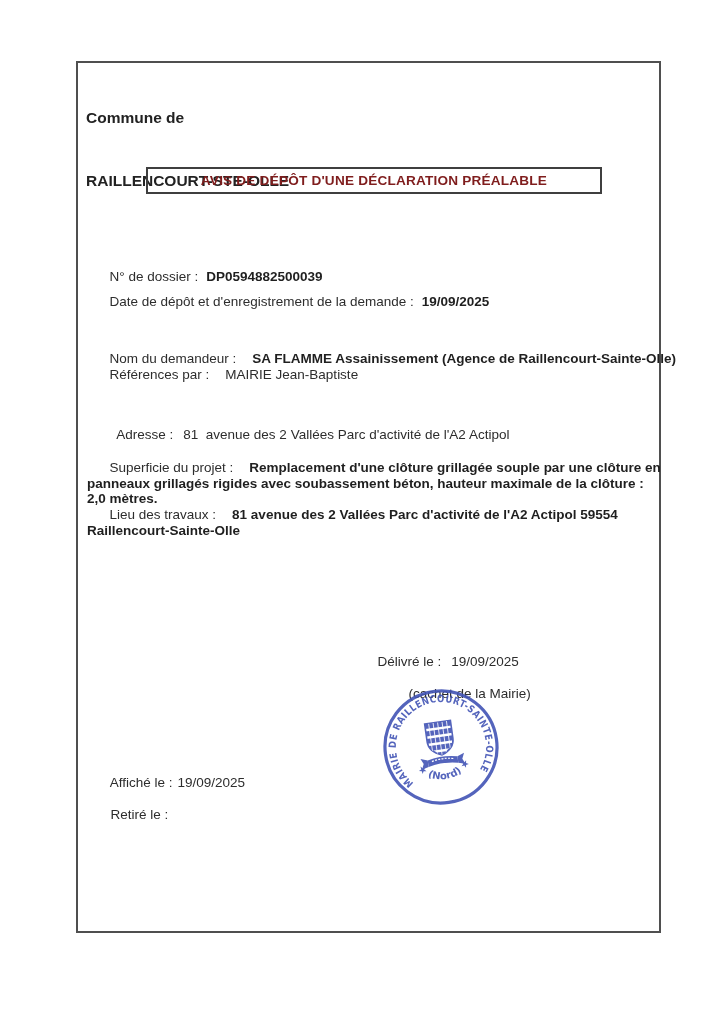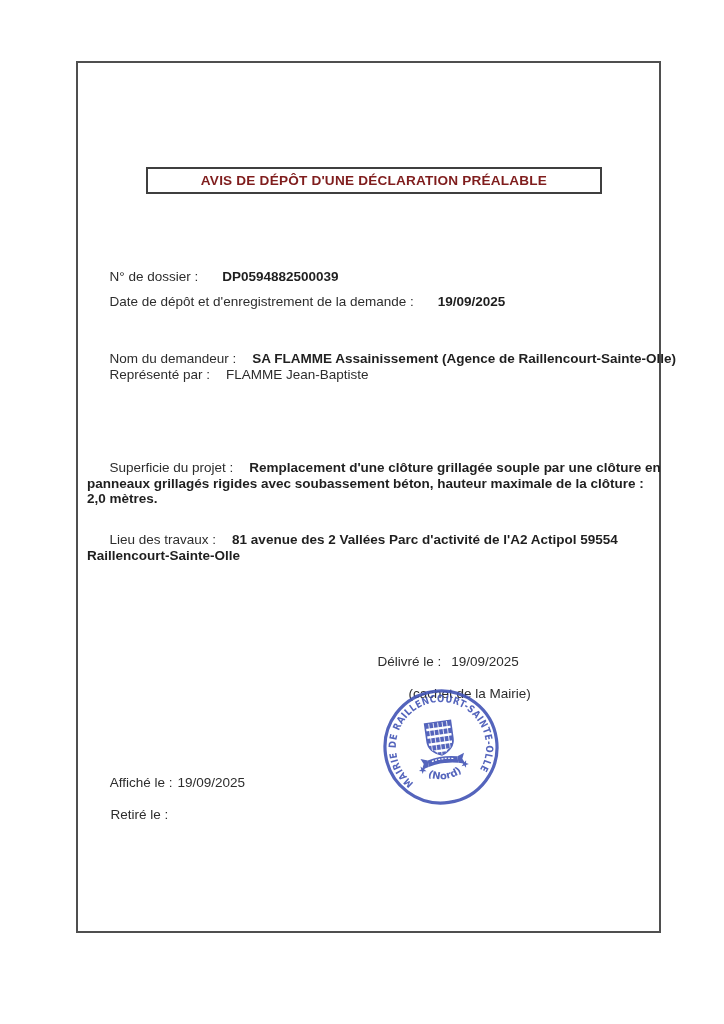--- a/index.html
+++ b/index.html
@@ -60,21 +60,21 @@
     width: 575px;
     font-size: 13.5px;
     line-height: 15.8px;
     white-space: pre-wrap;
   }
   .lbl { font-weight: normal; }
   .val { font-weight: bold; color: #1f1f1f; }
   .val-plain { font-weight: normal; }
   .gap-sm { margin-left: 10px; }
   .gap-md { margin-left: 16px; }
-  .gap-lg { margin-left: 24px; }
+  .gap-lg { margin-left: 8px; }
   .addr-line2 { padding-left: 46px; }
   .stamp {
     position: absolute;
     left: 300px;
     top: 621px;
     width: 126px;
     height: 126px;
     opacity: 0.9;
   }
   .stamp text {
@@ -82,49 +82,56 @@
     font-weight: bold;
     fill: var(--stamp-color, #4254b5);
   }
 </style>
 </head>
 <body>
 
 <div class="page">
   <div class="doc-frame">
 
+    <div class="commune">
+      <div>Commune de</div>
+      <div>RAILLENCOURT-STE-OLLE</div>
+    </div>
 
     <div class="title-box">
       <span>AVIS DE DÉPÔT D'UNE DÉCLARATION PRÉALABLE</span>
     </div>
 
     <div class="row" style="top:190px">
       <span class="lbl">N° de dossier :</span><span class="val gap-lg">DP0594882500039</span>
     </div>
 
     <div class="row" style="top:215px">
       <span class="lbl">Date de dépôt et d'enregistrement de la demande :</span><span class="val gap-lg">19/09/2025</span>
     </div>
 
     <div class="row" style="top:272px">
       <span class="lbl">Nom du demandeur :</span><span class="val gap-md">SA FLAMME Assainissement (Agence de Raillencourt-Sainte-Olle)</span>
     </div>
 
     <div class="row" style="top:288px">
-      <span class="lbl">Représenté par :</span><span class="val-plain gap-md">FLAMME Jean-Baptiste</span>
+      <span class="lbl">Références par :</span><span class="val-plain gap-md">MAIRIE Jean-Baptiste</span>
     </div>
 
     <div class="row" style="top:316px">
+      <div>
+        <span class="lbl">Adresse :</span><span class="val-plain gap-sm">81  avenue des 2 Vallées Parc d'activité de l'A2 Actipol</span>
+      </div>
     </div>
 
     <div class="para" style="top:381px">
       <span class="lbl">Superficie du projet :</span><span class="val gap-md">Remplacement d'une clôture grillagée souple par une clôture en panneaux grillagés rigides avec soubassement béton, hauteur maximale de la clôture : 2,0 mètres.</span>
     </div>
 
-    <div class="para" style="top:453px">
+    <div class="para" style="top:428px">
       <span class="lbl">Lieu des travaux :</span><span class="val gap-md">81 avenue des 2 Vallées Parc d'activité de l'A2 Actipol 59554 Raillencourt-Sainte-Olle</span>
     </div>
 
 
 
     <div class="row" style="top:575px; left:277px">
       <span class="lbl">Délivré le :</span><span class="val-plain gap-sm">19/09/2025</span>
     </div>
 
     <div class="row" style="top:607px; left:308px">

